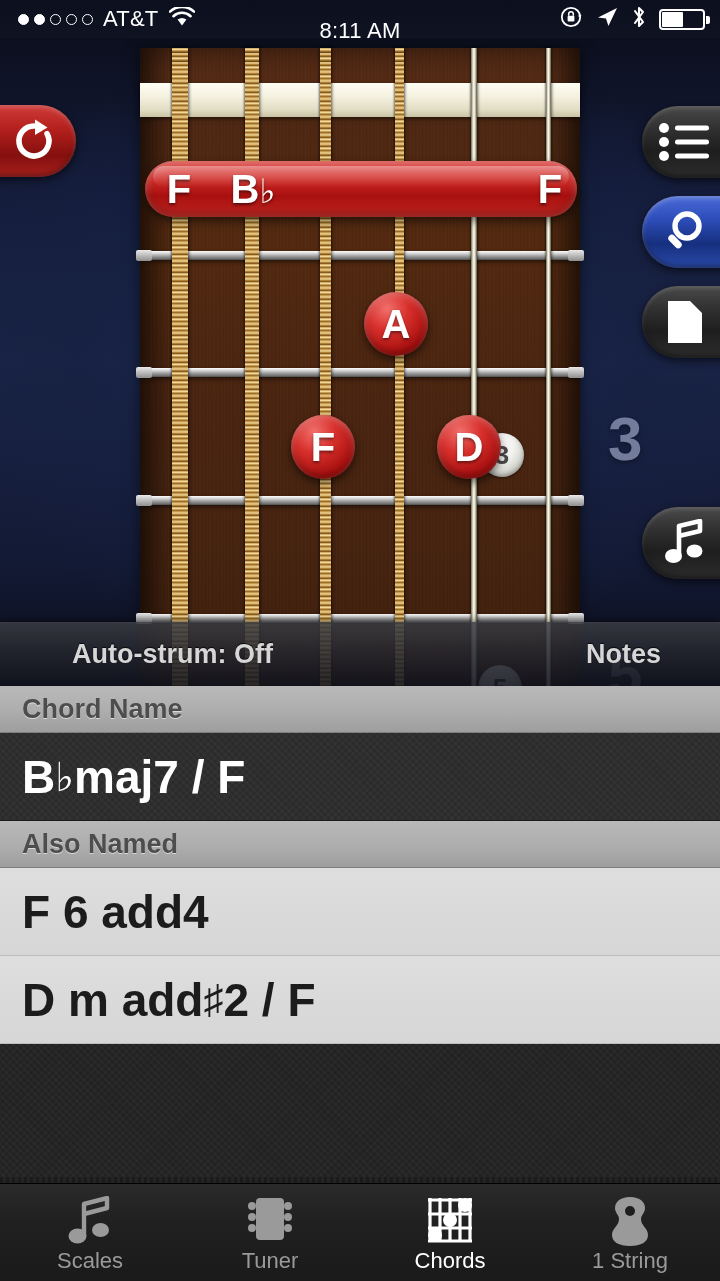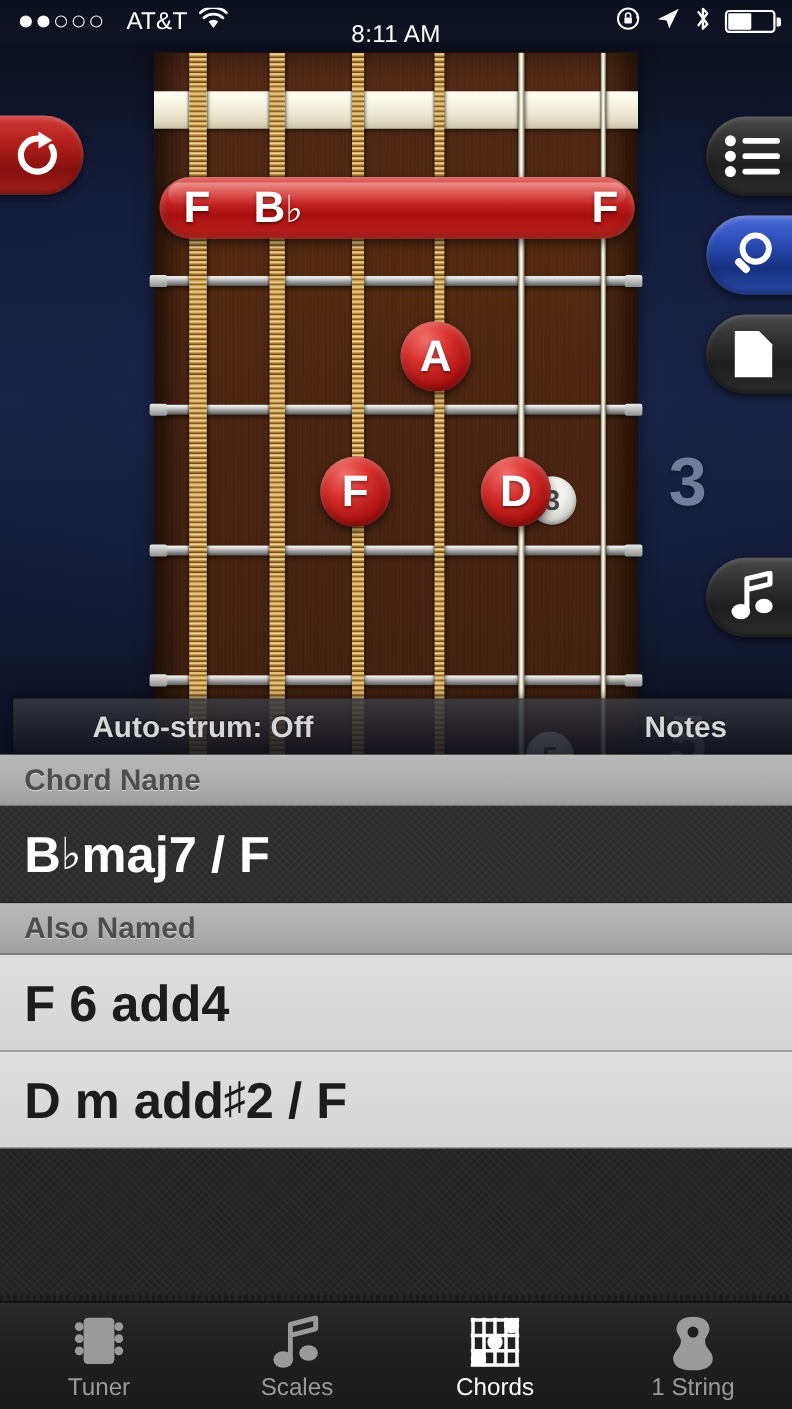--- a/index.html
+++ b/index.html
@@ -14,21 +14,21 @@
   
   #status-bar{
     position:absolute; left:0; top:0; width:720px; height:38px;
     background:linear-gradient(180deg,#0c0f1e 0%,#0f1322 100%);
     display:flex; align-items:center; z-index:60;
   }
   .sb-left{ display:flex; align-items:center; gap:7px; padding-left:18px; }
   .dots{ display:flex; align-items:center; gap:5px; }
   .dot{ width:11px; height:11px; border-radius:50%; border:1.6px solid #fff; }
   .dot.on{ background:#fff; }
-  .carrier{ color:#fff; font-size:22px; letter-spacing:.2px; margin-left:15px; font-weight:400;}
+  .carrier{ color:#fff; font-size:22px; letter-spacing:.2px; margin-left:3px; font-weight:400;}
   .wifi{ margin-left:4px; }
   .sb-time{
     position:absolute; left:0; right:0; text-align:center;
     color:#fff; font-size:22px; font-weight:500; letter-spacing:.3px;margin-top:24px;
   }
   .sb-right{
     margin-left:auto; display:flex; align-items:center; gap:11px; padding-right:15px;
   }
   .batt{ position:relative; width:46px; height:21px; }
   .batt-body{ position:absolute; inset:0; border:2px solid #fff; border-radius:4px; }
@@ -151,21 +151,21 @@
     border-radius:0 999px 999px 0; left:-20px;
     background:linear-gradient(180deg,#cf3b38 0%,#b31f1c 34%,#84100e 70%,#a8201d 100%);
     box-shadow:0 3px 8px rgba(0,0,0,.6), inset 0 2px 5px rgba(255,255,255,.26), inset 0 -2px 5px rgba(0,0,0,.45);
   }
   .side-btn .glyph{ display:flex; align-items:center; justify-content:center; }
   .side-btn.right .glyph{ margin-right:10px; }
   .side-btn.left .glyph{ margin-left:12px; }
 
   
   #strum-bar{
-    position:absolute; left:12px; right:0; bottom:0; height:51px; z-index:40;
+    position:absolute; left:0; right:0; bottom:0; height:64px; z-index:40;
     background:linear-gradient(180deg, rgba(58,60,66,.86) 0%, rgba(36,38,46,.86) 46%, rgba(16,18,28,.88) 100%);
     border-top:1px solid rgba(255,255,255,.17);
     display:flex; align-items:center;
     box-shadow:0 -2px 7px rgba(0,0,0,.45);
   }
   #strum-bar .sb-item{
     color:#d6d6d6; font-size:27px; font-weight:bold;
     text-shadow:0 -1px 1px rgba(0,0,0,.8);
   }
   .sb-autostrum{ margin-left:72px; }
@@ -389,42 +389,42 @@
       <span class="acc-sm">♯</span>
       <span>2 / F</span>
   </div>
 </div>
 
 <div class="tab-strip"></div>
 <div id="tabbar">
 
   <div class="tab">
     <span class="ticon">
+      <svg width="50" height="50" viewBox="0 0 50 50">
+        <path d="M19 40 V8 L42 2 V12 L19 18" fill="none" stroke="#9a9a9a" stroke-width="4.4" stroke-linejoin="round"></path>
+        <ellipse cx="12.5" cy="40" rx="9" ry="7.5" fill="#9a9a9a"></ellipse>
+        <ellipse cx="35.5" cy="34" rx="8.5" ry="7" fill="#9a9a9a"></ellipse>
+      </svg>
+    </span>
+    <span class="tablabel">Scales</span>
+  </div>
+
+  <div class="tab">
+    <span class="ticon">
       <svg width="52" height="50" viewBox="0 0 52 50">
         <path d="M16 2 h20 a4 4 0 0 1 4 4 v34 a4 4 0 0 1 -4 4 h-20 a4 4 0 0 1 -4 -4 v-34 a4 4 0 0 1 4 -4 z" fill="#9a9a9a"></path>
         <circle cx="8" cy="10" r="4" fill="#9a9a9a"></circle>
           <circle cx="8" cy="21" r="4" fill="#9a9a9a"></circle>
           <circle cx="8" cy="32" r="4" fill="#9a9a9a"></circle>
         <circle cx="44" cy="10" r="4" fill="#9a9a9a"></circle>
           <circle cx="44" cy="21" r="4" fill="#9a9a9a"></circle>
           <circle cx="44" cy="32" r="4" fill="#9a9a9a"></circle>
       </svg>
     </span>
     <span class="tablabel">Tuner</span>
-  </div>
-
-  <div class="tab">
-    <span class="ticon">
-      <svg width="50" height="50" viewBox="0 0 50 50">
-        <path d="M19 40 V8 L42 2 V12 L19 18" fill="none" stroke="#9a9a9a" stroke-width="4.4" stroke-linejoin="round"></path>
-        <ellipse cx="12.5" cy="40" rx="9" ry="7.5" fill="#9a9a9a"></ellipse>
-        <ellipse cx="35.5" cy="34" rx="8.5" ry="7" fill="#9a9a9a"></ellipse>
-      </svg>
-    </span>
-    <span class="tablabel">Scales</span>
   </div>
 
 
   <div class="tab active">
     <span class="ticon">
       <svg width="52" height="50" viewBox="0 0 52 50">
         <g stroke="#ffffff" stroke-width="3.2">
           <line x1="6" y1="2" x2="6" y2="46"></line>
             <line x1="16" y1="2" x2="16" y2="46"></line>
           <line x1="26" y1="2" x2="26" y2="46"></line>

